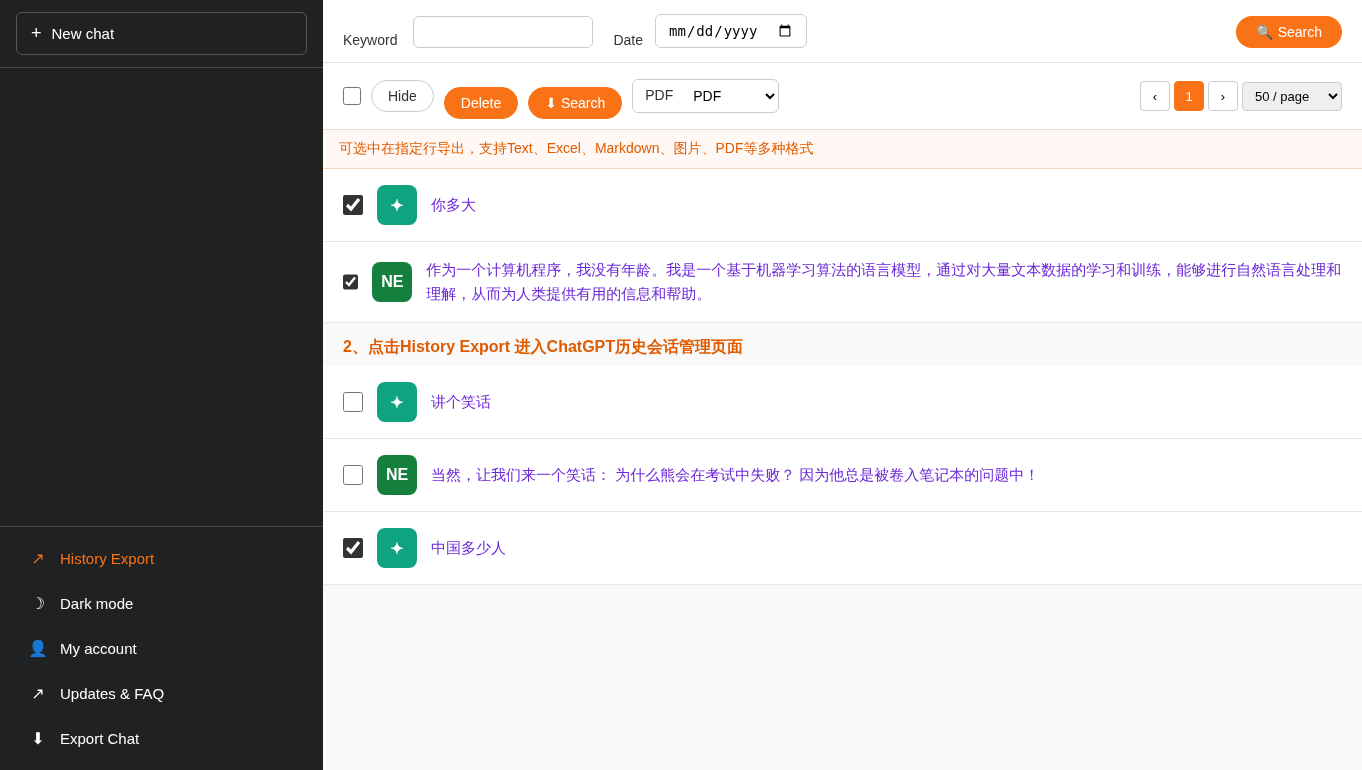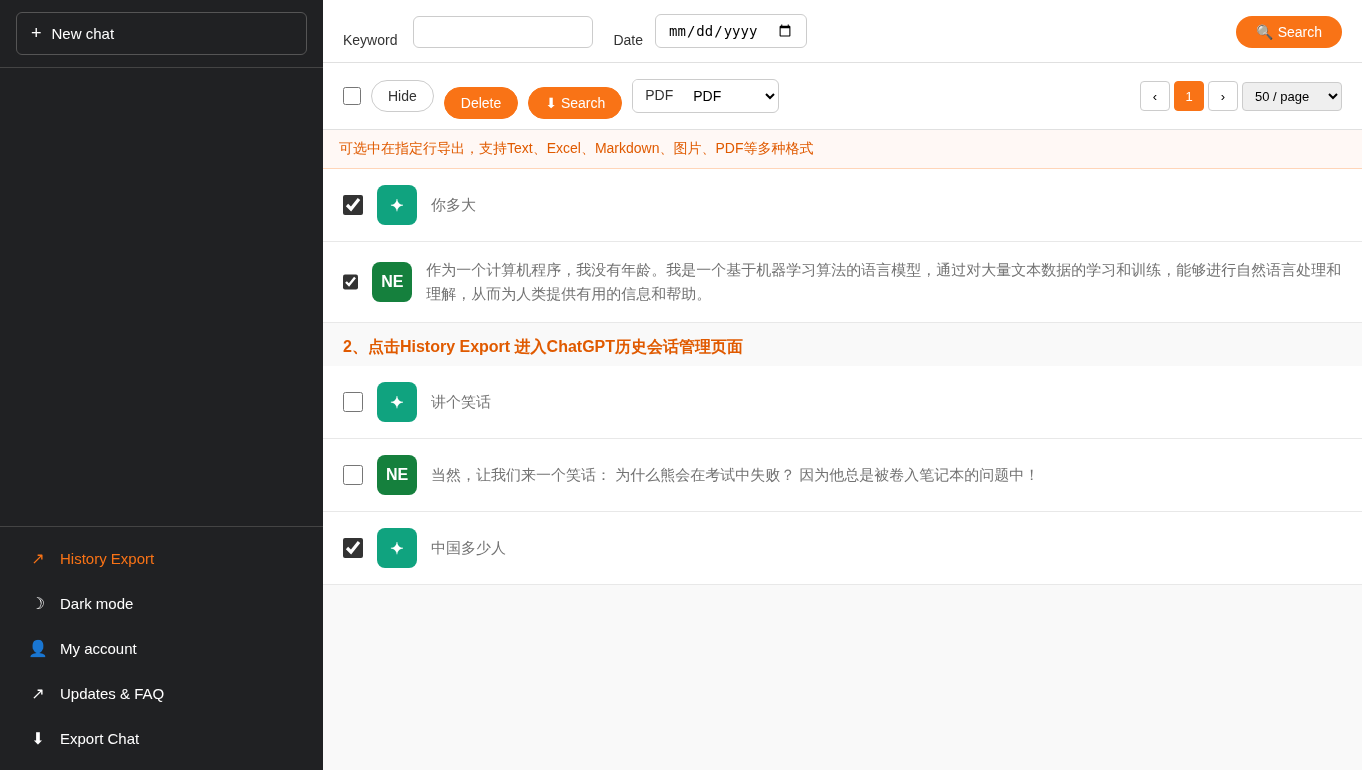--- a/index.html
+++ b/index.html
@@ -239,21 +239,21 @@
       justify-content: center;
       font-size: 16px;
       font-weight: bold;
       color: #fff;
       flex-shrink: 0;
     }
     .avatar.green { background: #10a37f; }
     .avatar.purple { background: #15803d; }
     .chat-text {
       font-size: 15px;
-      color: #737373;
+      color: #6d28d9;
       line-height: 1.6;
     }
 
     
     .section-header {
       padding: 14px 20px 8px 20px;
       font-size: 16px;
       color: #e05a00;
       font-weight: 600;
       background: #f9f9f9;

